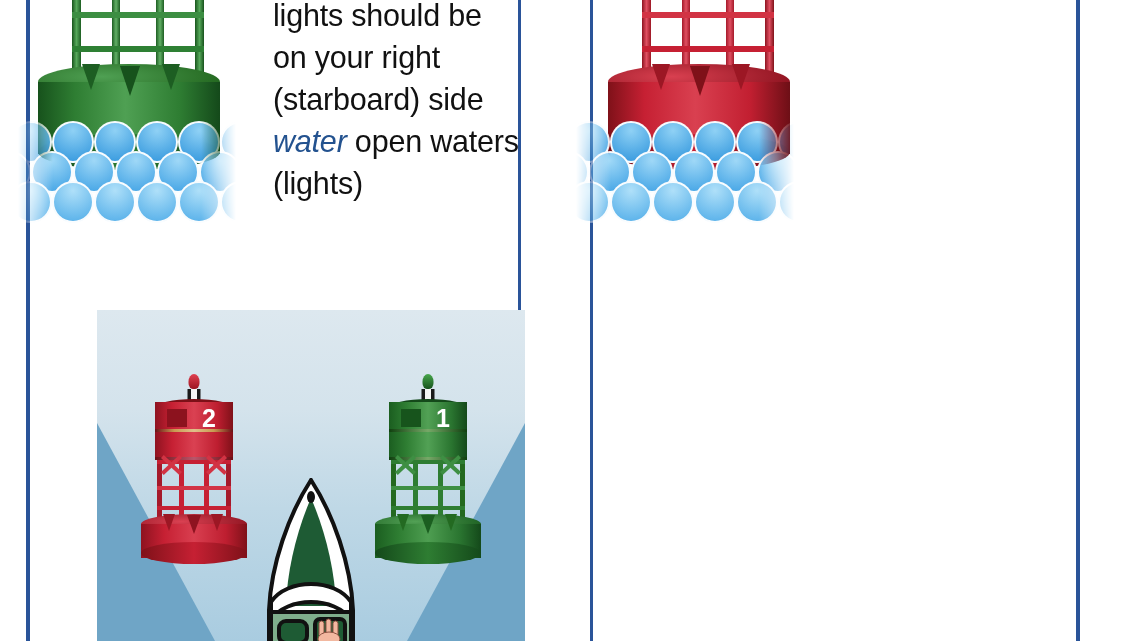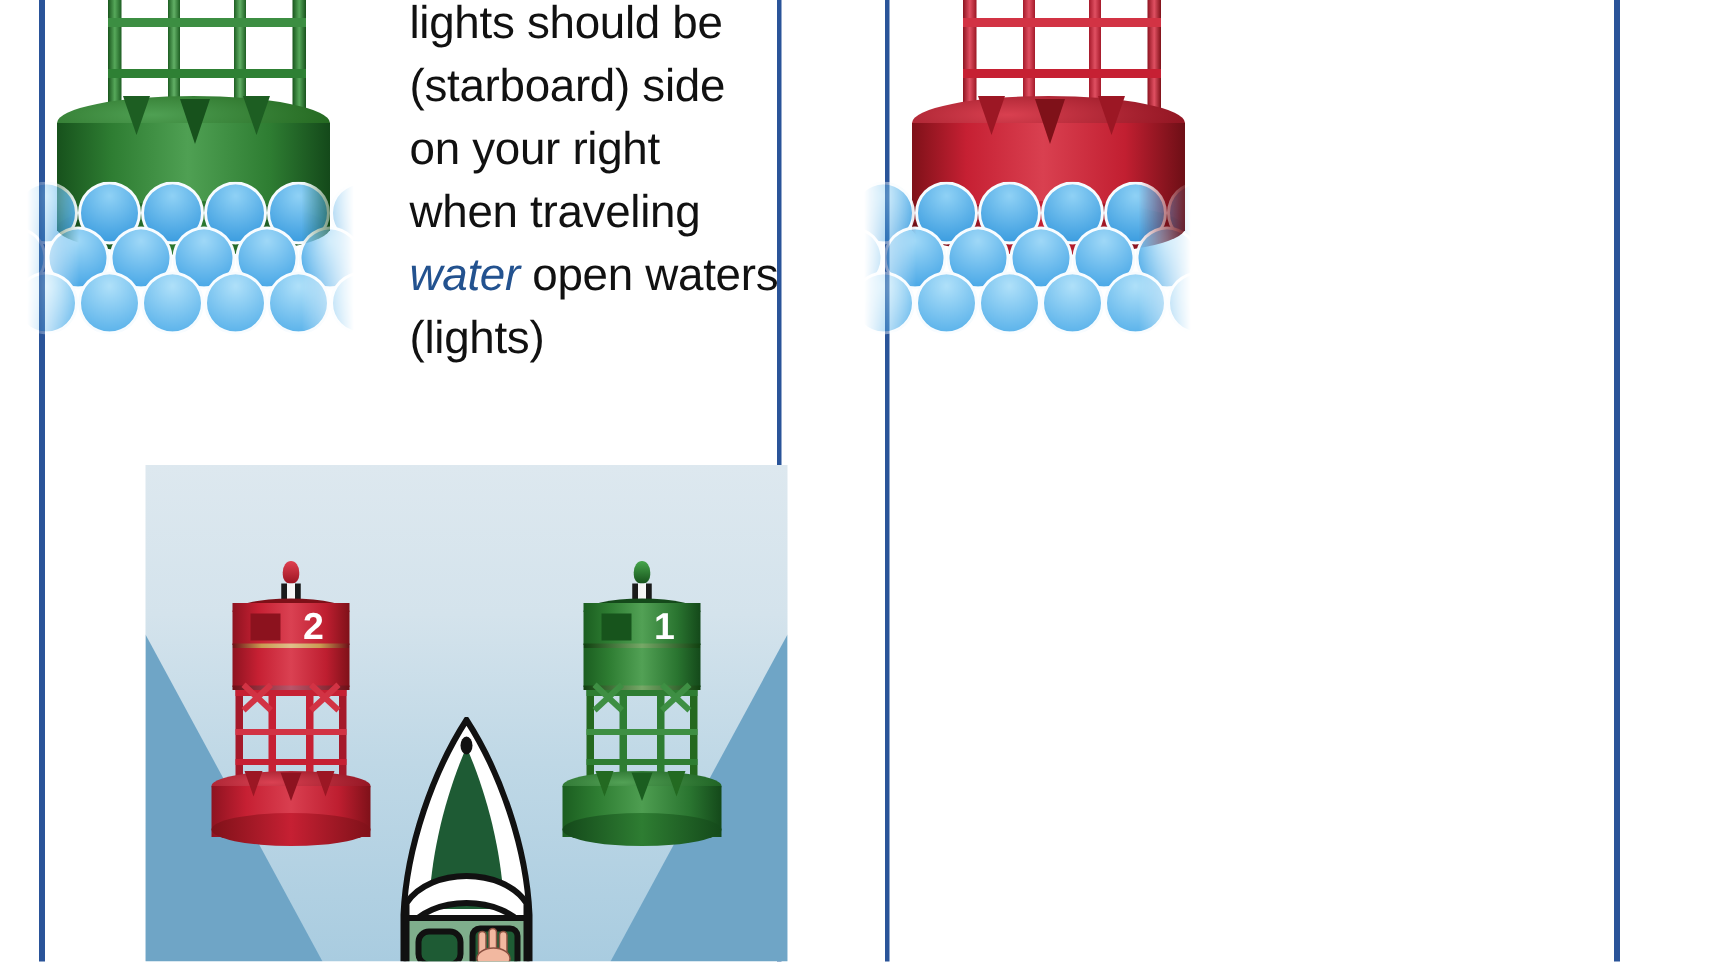--- a/index.html
+++ b/index.html
@@ -138,23 +138,22 @@
           <div class="scallop" style="left:76px; background:radial-gradient(circle at 50% 20%,#AFE0F9,#4FACE8);"></div>
           <div class="scallop" style="left:118px;background:radial-gradient(circle at 50% 20%,#AFE0F9,#4FACE8);"></div>
           <div class="scallop" style="left:160px;background:radial-gradient(circle at 50% 20%,#AFE0F9,#4FACE8);"></div>
           <div class="scallop" style="left:202px;background:radial-gradient(circle at 50% 20%,#AFE0F9,#4FACE8);"></div>
         </div>
       </div>
     </div>
 
     <div class="para" id="para-left">
       <div>lights should be</div>
+      <div>on your right</div>
       <div>(starboard) side</div>
-      <div>on your right</div>
-      <div>when traveling</div>
       <div><span class="em-word">water</span><span> open waters</span></div>
       <div>(lights)</div>
     </div>
 
     <div class="scene" id="scene-left" style="background:linear-gradient(to bottom,#DDE8EF 0%,#D4E3EC 30%,#BFD8E6 60%,#A9CCE0 100%);">
 
       <div style="position:absolute;left:0;bottom:0;width:0;height:0;
         border-left:118px solid #6FA5C6;border-top:218px solid transparent;"></div>
       <div style="position:absolute;right:0;bottom:0;width:0;height:0;
         border-right:118px solid #6FA5C6;border-top:218px solid transparent;"></div>

